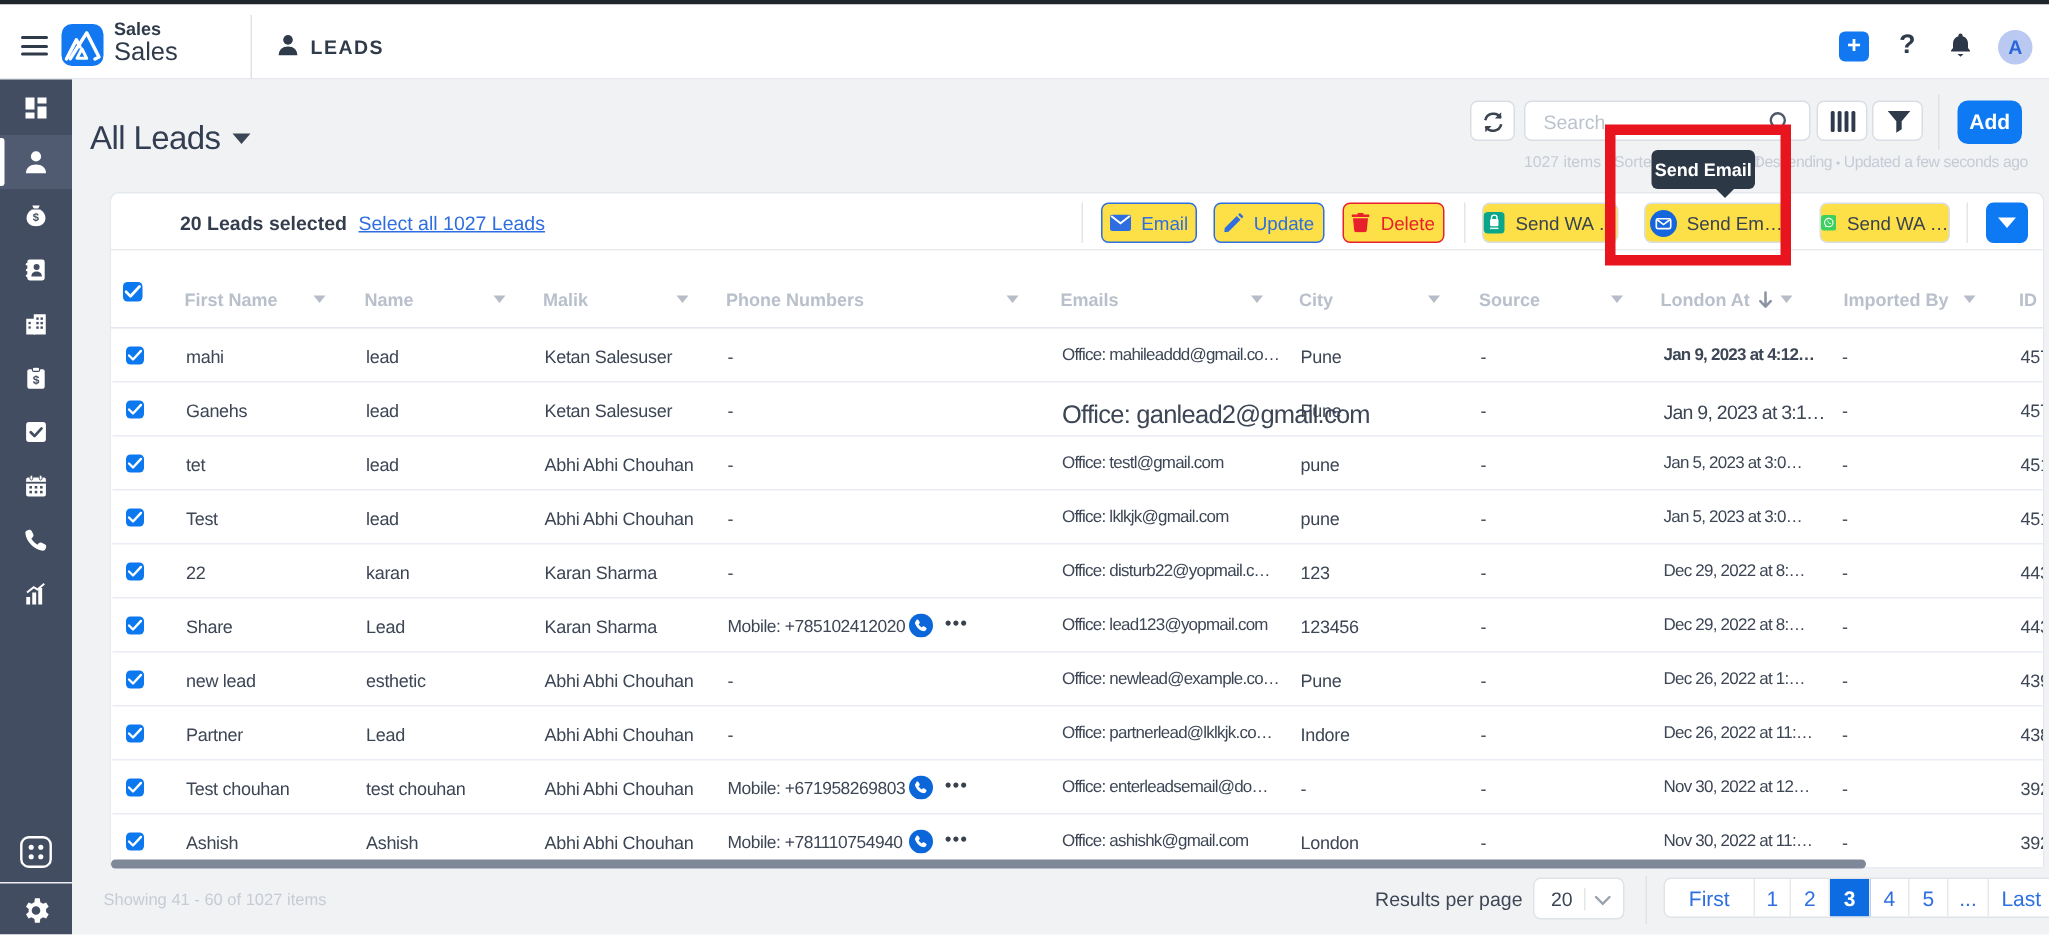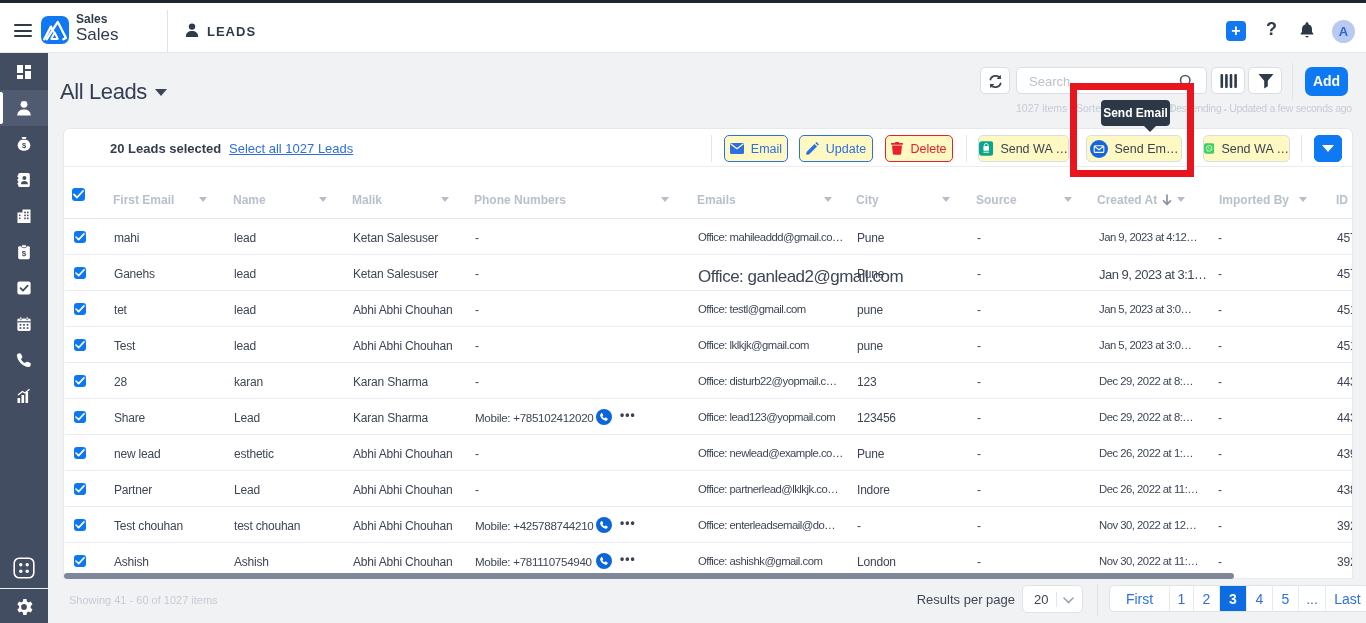--- a/index.html
+++ b/index.html
@@ -32,25 +32,25 @@
   .h1caret { left:155px; top:89px; width:0; height:0; border-left:6px solid transparent; border-right:6px solid transparent; border-top:7px solid #3c4555; }
 
   
   .tbtn { position:absolute; background:#fff; border:1px solid #d9dee5; border-radius:5px; }
   .search { left:1016px; top:67px; width:191px; height:27px; background:#fff; border:1px solid #d9dee5; border-radius:5px; }
   .search .ph { position:absolute; left:12px; top:6px; font-size:13px; color:#bcc3cd; }
   .tb-div { left:1292px; top:63px; width:1px; height:37px; background:#dfe3e8; }
   .addbtn { left:1305px; top:67px; width:43px; height:29px; border-radius:7px; background:#0d79f2; color:#fff; font-size:14px; font-weight:bold; text-align:center; line-height:28px; }
 
   
-  .card { left:63px; top:128px; width:1290px; height:450px; background:#fff; border:1px solid #e5e8ec; border-bottom:none; border-radius:6px 6px 0 0; }
+  .card { left:73px; top:128px; width:1290px; height:450px; background:#fff; border:1px solid #e5e8ec; border-bottom:none; border-radius:6px 6px 0 0; }
   .selbar { position:absolute; left:0; top:0; width:1288px; height:38px; border-bottom:1px solid #e9ecef; }
   .sel-txt { position:absolute; left:46px; top:12px; font-size:13px; font-weight:bold; color:#333d4d; }
   .sel-link { position:absolute; left:165px; top:12px; font-size:13px; color:#2e6ee0; text-decoration:underline; }
-  .sbtn { position:absolute; top:6px; height:27px; border-radius:5px; background:#fef9c3; font-size:12.5px; display:flex; align-items:center; justify-content:center; gap:7px; white-space:nowrap; }
+  .sbtn { position:absolute; top:6px; height:27px; border-radius:5px; background:#fde047; font-size:12.5px; display:flex; align-items:center; justify-content:center; gap:7px; white-space:nowrap; }
   .v-div { position:absolute; top:6px; width:1px; height:27px; background:#e2e5ea; }
 
   
   .th { position:absolute; font-size:12px; font-weight:bold; color:#b9c0cb; top:0; }
   .hcaret { position:absolute; width:0; height:0; border-left:4.5px solid transparent; border-right:4.5px solid transparent; border-top:5.5px solid #b6bdc9; top:4px; }
   .row { position:absolute; left:1px; width:1315px; height:36px; border-bottom:1px solid #eaecf4; }
   .cell { position:absolute; top:12px; font-size:12px; color:#3d4655; white-space:nowrap; letter-spacing:-0.2px; }
   .cb { position:absolute; border-radius:3px; background:#0b78f0; }
   .cb svg { position:absolute; left:1px; top:2px; }
   .scrollthumb { position:absolute; left:0px; top:444px; width:1170px; height:6px; background:#7e8899; border-radius:3px; }
@@ -282,35 +282,35 @@
   <div class="sbtn" style="left:1250px;width:28px;background:#0d79f2;border:1px solid #0d79f2;">
     <span style="width:0;height:0;border-left:6px solid transparent;border-right:6px solid transparent;border-top:7px solid #fff;"></span>
   </div>
 
   <div style="position:absolute;left:0;top:38px;width:1288px;height:52px;border-bottom:1px solid #e3e6ec;">
     <span class="cb" style="left:8px;top:21px;width:13px;height:13px;">
         <svg width="11" height="9" viewBox="0 0 11 9">
           <path d="M1 4.5 L4 7.5 L10 1" stroke="#fff" stroke-width="1.8" fill="none" stroke-linecap="round" stroke-linejoin="round"></path>
         </svg>
       </span>
-    <div class="th" style="left:49px;top:26px;">First Email</div>
+    <div class="th" style="left:49px;top:26px;">First Name</div>
       <div class="hcaret" style="left:135px;top:30px;"></div>
     <div class="th" style="left:169px;top:26px;">Name</div>
       <div class="hcaret" style="left:255px;top:30px;"></div>
     <div class="th" style="left:288px;top:26px;">Malik</div>
       <div class="hcaret" style="left:377px;top:30px;"></div>
     <div class="th" style="left:410px;top:26px;">Phone Numbers</div>
       <div class="hcaret" style="left:597px;top:30px;"></div>
     <div class="th" style="left:633px;top:26px;">Emails</div>
       <div class="hcaret" style="left:760px;top:30px;"></div>
     <div class="th" style="left:792px;top:26px;">City</div>
       <div class="hcaret" style="left:878px;top:30px;"></div>
     <div class="th" style="left:912px;top:26px;">Source</div>
       <div class="hcaret" style="left:1000px;top:30px;"></div>
-    <div class="th" style="left:1033px;top:26px;">Created At</div>
+    <div class="th" style="left:1033px;top:26px;">London At</div>
     <svg style="position:absolute;left:1098px;top:27px" width="10" height="12" viewBox="0 0 10 12">
         <path d="M5 1 V10 M1.5 6.8 L5 10.4 L8.5 6.8" stroke="#8b94a3" stroke-width="1.7" fill="none" stroke-linecap="round" stroke-linejoin="round"></path>
       </svg>
     <div class="hcaret" style="left:1113px;top:30px;"></div>
     <div class="th" style="left:1155px;top:26px;">Imported By</div>
       <div class="hcaret" style="left:1235px;top:30px;"></div>
     <div class="th" style="left:1272px;top:26px;">ID</div>
   </div>
 
   <div id="rows" style="position:absolute;left:0;top:90px;width:1288px;height:360px;overflow:hidden;">
@@ -320,21 +320,21 @@
             <path d="M1 4.5 L4 7.5 L10 1" stroke="#fff" stroke-width="1.8" fill="none" stroke-linecap="round" stroke-linejoin="round"></path>
           </svg>
         </span>
         <span class="cell" style="left:49px">mahi</span>
         <span class="cell" style="left:169px">lead</span>
         <span class="cell" style="left:288px">Ketan Salesuser</span>
         <span class="cell" style="left:410px">-</span>
         <span class="cell" style="left:633px;font-size:11.3px;letter-spacing:-0.5px;">Office: mahileaddd@gmail.co…</span>
         <span class="cell" style="left:792px">Pune</span>
         <span class="cell" style="left:912px">-</span>
-        <span class="cell" style="left:1034px;font-size:11.3px;letter-spacing:-0.5px;">Jan 9, 2023 at 4:12…</span>
+        <span class="cell" style="left:1034px;font-size:11.3px;letter-spacing:-0.5px;font-weight:bold;">Jan 9, 2023 at 4:12…</span>
         <span class="cell" style="left:1153px">-</span>
         <span class="cell" style="left:1272px">457</span>
       </div>
       <div class="row" style="top:36px">
         <span class="cb" style="left:9px;top:12px;width:12px;height:12px;">
           <svg width="10" height="8" viewBox="0 0 11 9">
             <path d="M1 4.5 L4 7.5 L10 1" stroke="#fff" stroke-width="1.8" fill="none" stroke-linecap="round" stroke-linejoin="round"></path>
           </svg>
         </span>
         <span class="cell" style="left:49px">Ganehs</span>
@@ -381,21 +381,21 @@
         <span class="cell" style="left:1034px;font-size:11.3px;letter-spacing:-0.5px;">Jan 5, 2023 at 3:0…</span>
         <span class="cell" style="left:1153px">-</span>
         <span class="cell" style="left:1272px">451</span>
       </div>
       <div class="row" style="top:144px">
         <span class="cb" style="left:9px;top:12px;width:12px;height:12px;">
           <svg width="10" height="8" viewBox="0 0 11 9">
             <path d="M1 4.5 L4 7.5 L10 1" stroke="#fff" stroke-width="1.8" fill="none" stroke-linecap="round" stroke-linejoin="round"></path>
           </svg>
         </span>
-        <span class="cell" style="left:49px">28</span>
+        <span class="cell" style="left:49px">22</span>
         <span class="cell" style="left:169px">karan</span>
         <span class="cell" style="left:288px">Karan Sharma</span>
         <span class="cell" style="left:410px">-</span>
         <span class="cell" style="left:633px;font-size:11.3px;letter-spacing:-0.5px;">Office: disturb22@yopmail.c…</span>
         <span class="cell" style="left:792px">123</span>
         <span class="cell" style="left:912px">-</span>
         <span class="cell" style="left:1034px;font-size:11.3px;letter-spacing:-0.5px;">Dec 29, 2022 at 8:…</span>
         <span class="cell" style="left:1153px">-</span>
         <span class="cell" style="left:1272px">443</span>
       </div>
@@ -457,21 +457,21 @@
       </div>
       <div class="row" style="top:288px">
         <span class="cb" style="left:9px;top:12px;width:12px;height:12px;">
           <svg width="10" height="8" viewBox="0 0 11 9">
             <path d="M1 4.5 L4 7.5 L10 1" stroke="#fff" stroke-width="1.8" fill="none" stroke-linecap="round" stroke-linejoin="round"></path>
           </svg>
         </span>
         <span class="cell" style="left:49px">Test chouhan</span>
         <span class="cell" style="left:169px">test chouhan</span>
         <span class="cell" style="left:288px">Abhi Abhi Chouhan</span>
-        <span class="cell" style="left:410px;font-size:11.6px;letter-spacing:-0.3px;">Mobile: +425788744210</span>
+        <span class="cell" style="left:410px;font-size:11.6px;letter-spacing:-0.3px;">Mobile: +671958269803</span>
         <svg style="position:absolute;left:531px;top:10px" width="16" height="16" viewBox="0 0 16 16">
           <circle cx="8" cy="8" r="8" fill="#0b66d9"></circle>
           <path d="M5 4.2 c0.5-0.4 1.1-0.2 1.4 0.3 l0.6 1 c0.3 0.4 0.2 0.9-0.1 1.2 l-0.5 0.5 c0.4 0.8 1.3 1.7 2.1 2.1 l0.5-0.5 c0.3-0.3 0.8-0.4 1.2-0.1 l1 0.6 c0.5 0.3 0.7 0.9 0.3 1.4 l-0.4 0.5 c-0.4 0.5-1 0.7-1.6 0.5 C7.1 11.4 4.9 9.2 4.1 6.8 c-0.2-0.6 0-1.2 0.5-1.6 Z" fill="#fff"></path>
         </svg>
         <span class="cell" style="left:555px;top:9px;font-weight:bold;letter-spacing:1px;color:#39414f;">•••</span>
         <span class="cell" style="left:633px;font-size:11.3px;letter-spacing:-0.5px;">Office: enterleadsemail@do…</span>
         <span class="cell" style="left:792px">-</span>
         <span class="cell" style="left:912px">-</span>
         <span class="cell" style="left:1034px;font-size:11.3px;letter-spacing:-0.5px;">Nov 30, 2022 at 12…</span>
         <span class="cell" style="left:1153px">-</span>

